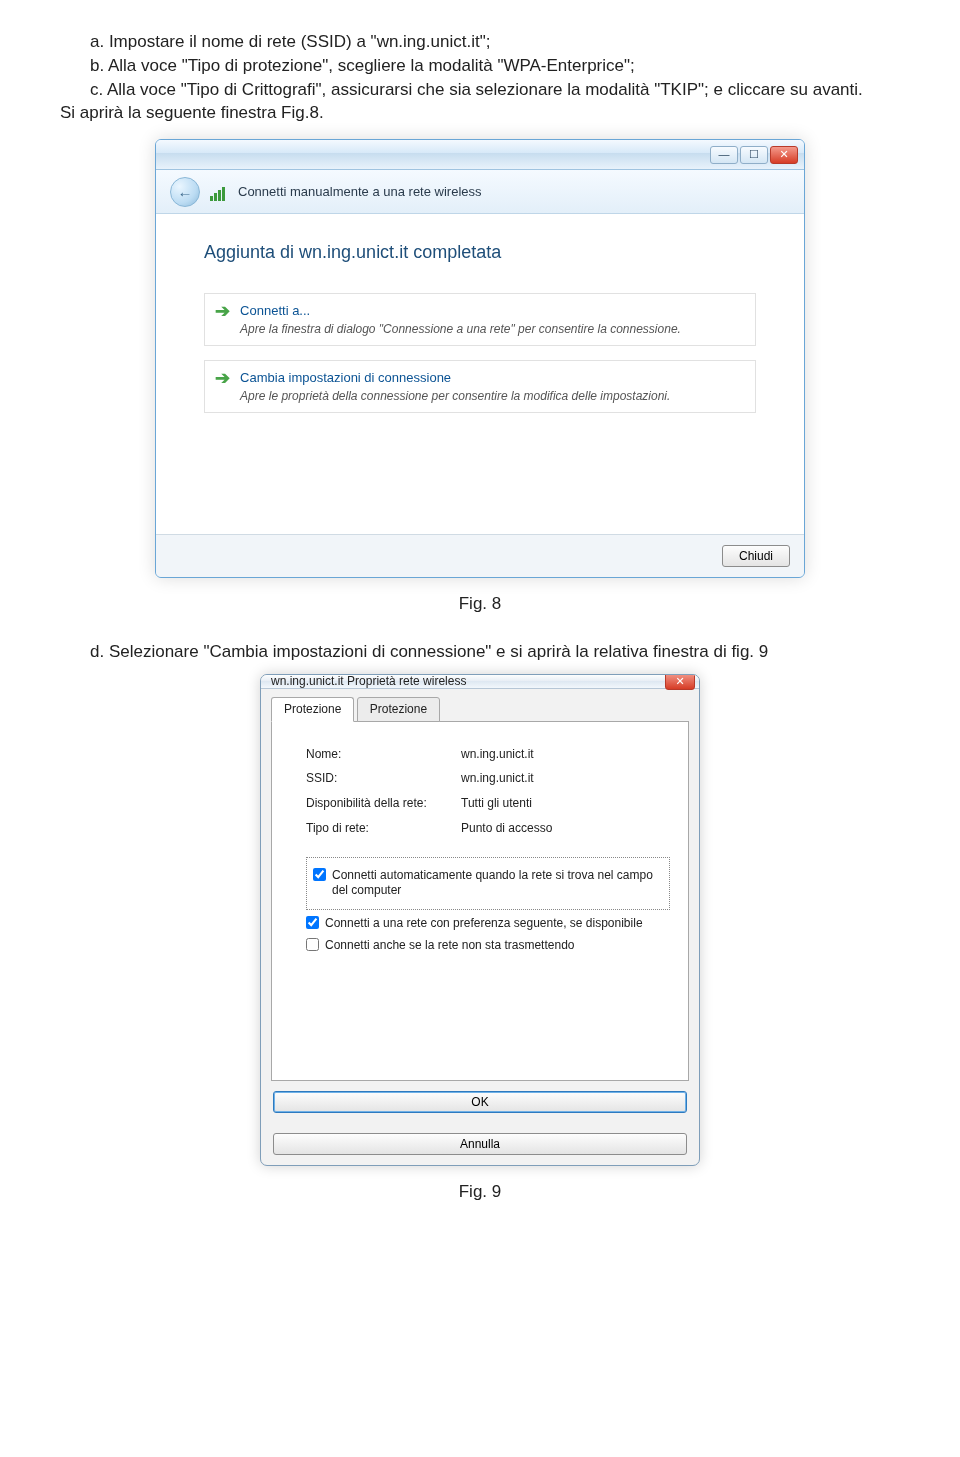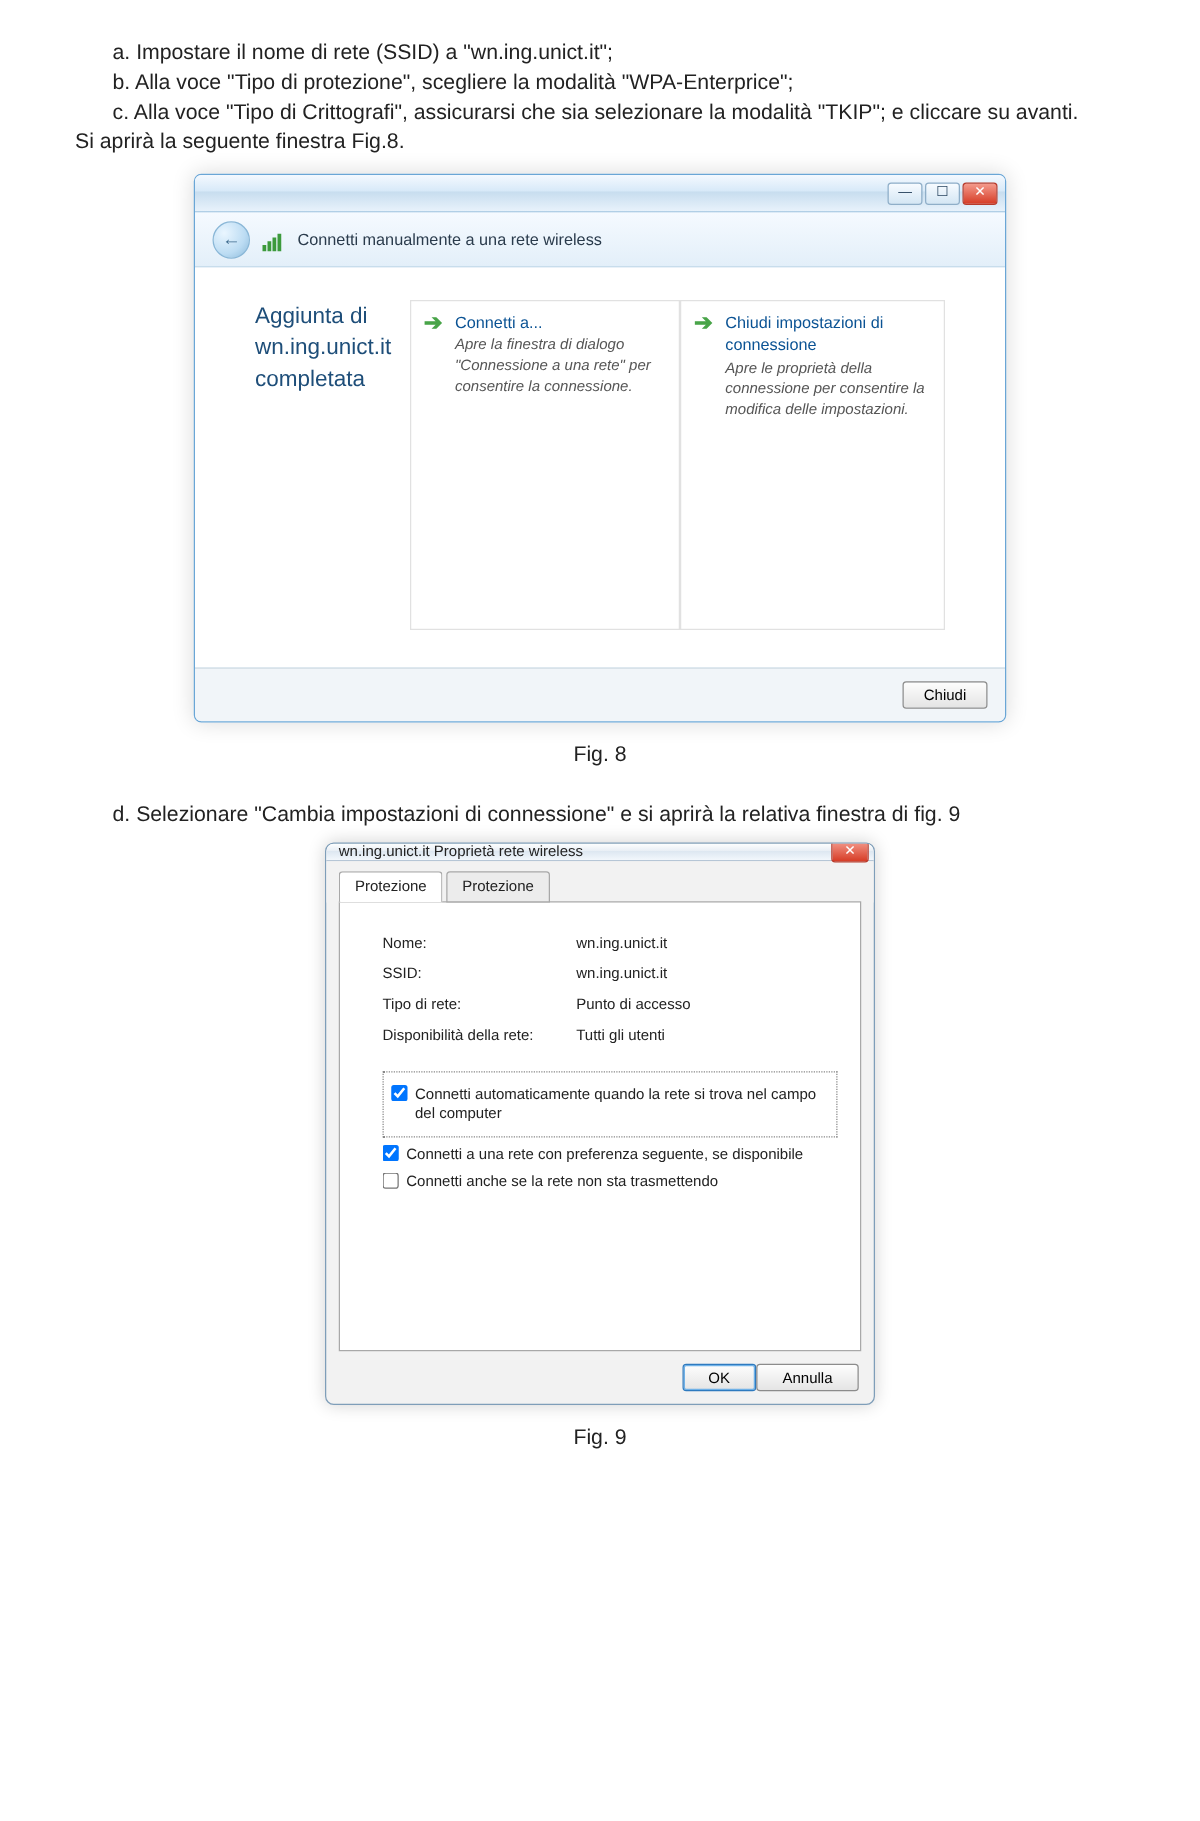--- a/index.html
+++ b/index.html
@@ -74,21 +74,21 @@
   .toolbar .sigicon i:nth-child(2){height:8px;}
   .toolbar .sigicon i:nth-child(3){height:11px;}
   .toolbar .sigicon i:nth-child(4){height:14px;}
   .toolbar .ttext { font-size: 13px; color:#2a3b4c; }
 
   .win7 .body {
     background: #fff;
     padding: 26px 48px 16px 48px;
     min-height: 320px;
     display: flex;
-    flex-direction: row;
+    flex-direction: column;
   }
   .win7 .h1 { font-size: 18px; color: #1e4e79; font-weight: normal; margin-bottom: 28px; }
 
   .linkbox {
     border: 1px solid #e1e1e1;
     padding: 8px 10px;
     margin-bottom: 14px;
     display: flex;
     gap: 10px;
   }
@@ -178,21 +178,22 @@
   .classic .group {
     border: 1px dotted #888;
     padding: 4px 6px;
     margin-top: 16px;
   }
   .classic label.chk { display: flex; align-items: flex-start; gap: 6px; margin: 6px 0; font-size:12px; line-height:1.3; }
   .classic .dfooter {
     padding: 10px 12px;
     display: flex;
     justify-content: flex-end;
-    gap: 0;
+    gap: 20px;
+    flex-direction: column;
   }
   .classic .dfooter button {
     font-size: 12px;
     padding: 3px 20px;
     border: 1px solid #8c8c8c;
     border-radius: 3px;
     background: linear-gradient(#fdfdfd,#e4e4e4);
   }
   .classic .dfooter button.ok { border-color:#2e7abf; box-shadow: 0 0 0 1px #6fb1e7 inset; }
 </style>
@@ -227,21 +228,21 @@
       <span class="arrow">➔</span>
       <div class="lt">
         <div class="ltitle">Connetti a...</div>
         <div class="lsub">Apre la finestra di dialogo "Connessione a una rete" per consentire la connessione.</div>
       </div>
     </div>
 
     <div class="linkbox">
       <span class="arrow">➔</span>
       <div class="lt">
-        <div class="ltitle">Chiudi impostazioni di connessione</div>
+        <div class="ltitle">Cambia impostazioni di connessione</div>
         <div class="lsub">Apre le proprietà della connessione per consentire la modifica delle impostazioni.</div>
       </div>
     </div>
   </div>
   <div class="footer">
     <button>Chiudi</button>
   </div>
 </div>
 
 <div class="figcap">Fig. 8</div>
@@ -262,26 +263,26 @@
       <tbody>
           <tr>
             <td>Nome:</td>
             <td>wn.ing.unict.it</td>
           </tr>
       <tr>
             <td>SSID:</td>
             <td>wn.ing.unict.it</td>
           </tr>
       <tr>
+            <td>Disponibilità della rete:</td>
+            <td>Tutti gli utenti</td>
+          </tr>
+      <tr>
             <td>Tipo di rete:</td>
             <td>Punto di accesso</td>
-          </tr>
-      <tr>
-            <td>Disponibilità della rete:</td>
-            <td>Tutti gli utenti</td>
           </tr>
     </tbody>
       </table>
 
     <div class="group">
       <label class="chk">
         <input type="checkbox" checked="" style="">
         <span>Connetti automaticamente quando la rete si trova nel campo del computer</span>
       </label>
     </div>

